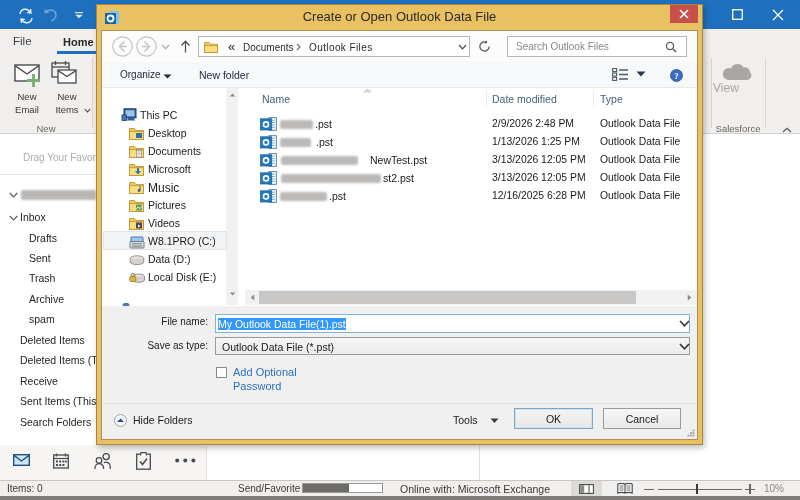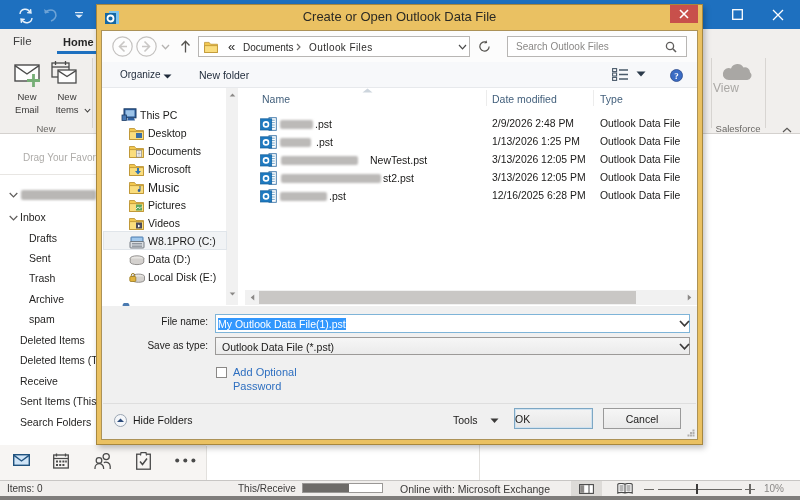--- a/index.html
+++ b/index.html
@@ -144,21 +144,21 @@
       <circle cx="10.3" cy="2.5" r="2"></circle>
       <circle cx="18.4" cy="2.5" r="2"></circle>
     </g>
 </svg>
 <div class="a" style="left:206px;top:446px;width:1px;height:34px;background:#e2e0dd"></div>
 <div class="a" style="left:479px;top:445px;width:1px;height:35px;background:#e2e0dd"></div>
 
 <div class="a" style="left:0;top:480px;width:800px;height:16px;background:#f1efed;border-top:1px solid #c8c6c4"></div>
 <div class="a" style="left:0;top:496px;width:800px;height:4px;background:#7f7d7b"></div>
 <div class="a" style="left:7px;top:483px;font-size:10px;color:#3b3a39">Items: 0</div>
-<div class="a" style="left:238px;top:483px;font-size:10px;color:#3b3a39">This/Receive</div>
+<div class="a" style="left:238px;top:483px;font-size:10px;color:#3b3a39">Send/Favorite</div>
 <div class="a" style="left:302px;top:483px;width:81px;height:10px;background:#fff;border:1px solid #9a9896"></div>
 <div class="a" style="left:303px;top:484px;width:46px;height:8px;background:#6d6b68"></div>
 <div class="a" style="left:400px;top:482.5px;font-size:10.5px;color:#3b3a39;white-space:nowrap">Online with: Microsoft Exchange</div>
 <div class="a" style="left:571px;top:481px;width:31px;height:15px;background:#dddbd8"></div>
 <svg class="a" style="left:579px;top:484px" width="15" height="10" viewBox="0 0 15 10">
  <rect x="0.6" y="0.6" width="13.8" height="8.8" fill="#fff" stroke="#4a4a4a" stroke-width="1.1"></rect>
  <rect x="1.2" y="1.2" width="4" height="7.6" fill="#8a8886"></rect>
  <path d="M10 0.6 V9.4" stroke="#4a4a4a" stroke-width="1"></path>
 </svg>
 <svg class="a" style="left:617px;top:483px" width="16" height="11" viewBox="0 0 16 11">
@@ -408,21 +408,21 @@
 <div class="a" style="left:103px;top:403px;width:593px;height:1px;background:#dedede"></div>
 <svg class="a" style="left:114px;top:414px" width="13" height="13" viewBox="0 0 13 13">
  <circle cx="6.5" cy="6.5" r="6" fill="#f4f6f9" stroke="#9aa5b2" stroke-width="1"></circle>
  <path d="M3 8 L6.5 4.5 L10 8 Z" fill="#2b4a7a"></path>
 </svg>
 <div class="a" style="left:133px;top:414px;font-size:10.5px;color:#1b1a19">Hide Folders</div>
 <div class="a" style="left:453px;top:414px;font-size:10.5px;color:#1b1a19">Tools</div>
 <svg class="a" style="left:490px;top:418px" width="9" height="6" viewBox="0 0 9 6">
     <path d="M0.5 0.5 L4.5 5 L8.5 0.5 Z" fill="#3b3a39"></path>
   </svg>
-<div class="a" style="left:514px;top:408px;width:79px;height:21px;background:linear-gradient(#f4f4f4,#e7e7e7);border:1px solid #7da7c4;box-shadow:inset 0 0 0 1px #cfe2f0;font-size:10.5px;color:#1b1a19;line-height:20px">OK</div>
+<div class="a" style="left:514px;top:408px;width:79px;height:21px;background:linear-gradient(#f4f4f4,#e7e7e7);border:1px solid #7da7c4;box-shadow:inset 0 0 0 1px #cfe2f0;font-size:10.5px;color:#1b1a19;text-align:center;line-height:20px">OK</div>
 <div class="a" style="left:603px;top:408px;width:78px;height:21px;background:linear-gradient(#f6f6f6,#e9e9e9);border:1px solid #9a9a9a;font-size:10.5px;color:#1b1a19;text-align:center;line-height:20px">Cancel</div>
 <svg class="a" style="left:687px;top:429px" width="8" height="8" viewBox="0 0 8 8">
  <g fill="#b0aeac">
       <rect x="5.5" y="0.5" width="2" height="2"></rect>
       <rect x="5.5" y="3" width="2" height="2"></rect>
       <rect x="3" y="3" width="2" height="2"></rect>
       <rect x="5.5" y="5.5" width="2" height="2"></rect>
       <rect x="3" y="5.5" width="2" height="2"></rect>
       <rect x="0.5" y="5.5" width="2" height="2"></rect>
     </g>

